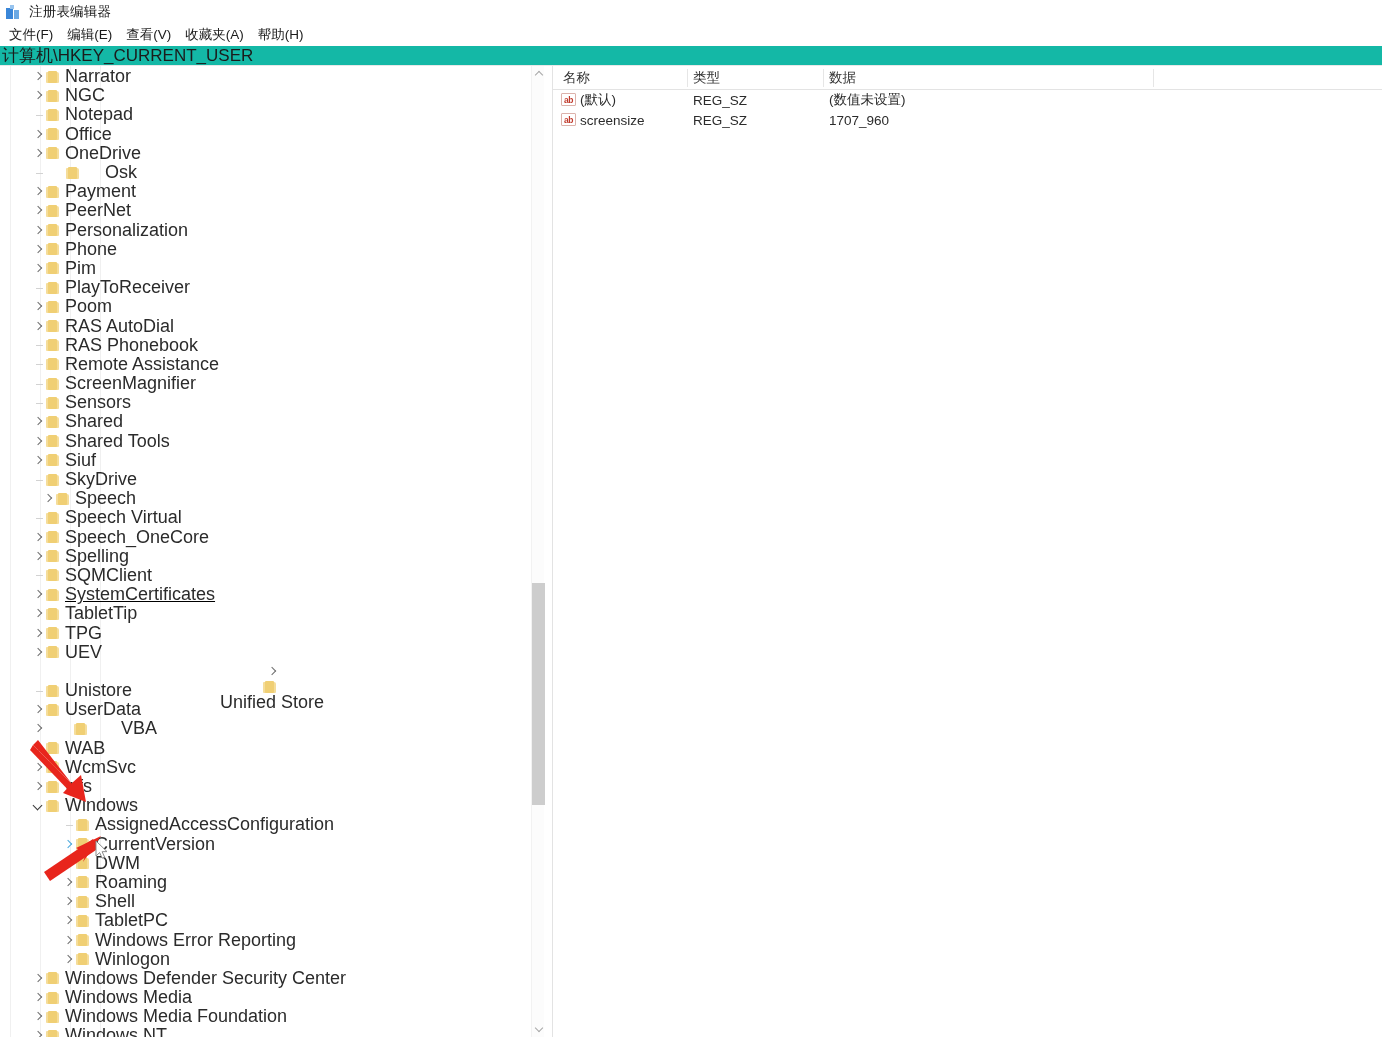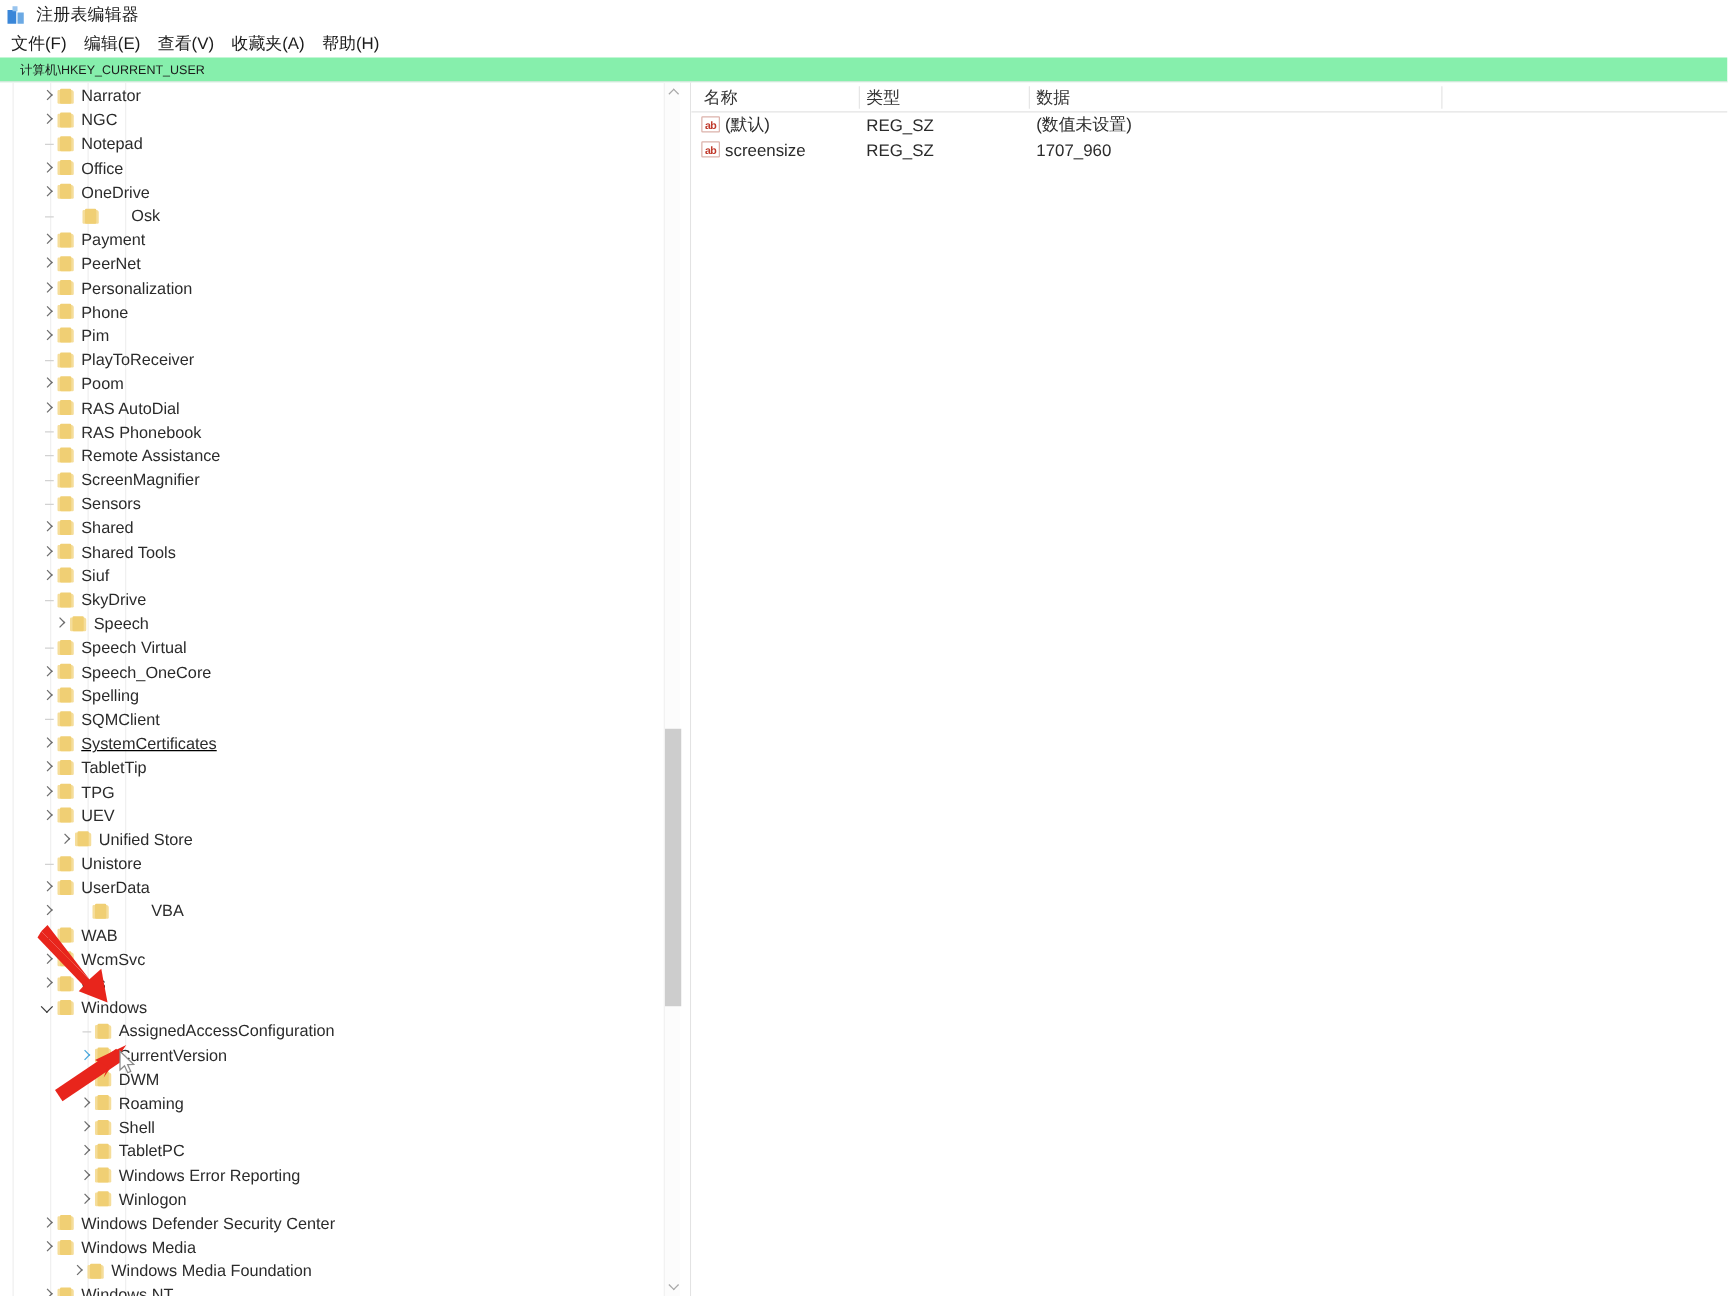--- a/index.html
+++ b/index.html
@@ -50,24 +50,24 @@
     padding: 1px 7px 2px 7px;
     white-space: nowrap;
     cursor: default;
   }
 
   
   #addressbar {
     height: 20px;
     display: flex;
     align-items: center;
-    padding-left: 16px;
-    font-size: 10px;
+    padding-left: 2px;
+    font-size: 17px;
     color: #1b1b1b;
-    background: #86efac;
+    background: #14b8a6;
     border-bottom: 1px solid #e8e8e8;
     white-space: nowrap;
     overflow: hidden;
   }
 
   
   #main {
     position: absolute;
     top: 66px; left: 0;
     width: 1382px;
@@ -160,21 +160,21 @@
   }
   .folder .front {
     position: absolute;
     left: 2px; top: 0px;
     width: 9px; height: 12px;
     background: #f0cf74;
     border-radius: 1px;
   }
 
   .label {
-    font-size: 13px;
+    font-size: 18px;
     color: #2b2b2b;
     line-height: 19px;
   }
 
   
   #tree-vscroll {
     position: absolute;
     right: 8px; top: 0;
     width: 13px; height: 100%;
     background: #fcfcfc;
@@ -569,21 +569,21 @@
             <span class="label">TPG</span>
           </div>
           <div class="node" style="padding-left: 30px;">
             <span class="twisty collapsed"></span>
             <span class="folder">
               <span class="back"></span>
               <span class="front"></span>
             </span>
             <span class="label">UEV</span>
           </div>
-          <div class="node" style="padding-left: 44px;">
+          <div class="node" style="padding-left: 12px; flex-direction: column;">
             <span class="twisty collapsed"></span>
             <span class="folder">
               <span class="back"></span>
               <span class="front"></span>
             </span>
             <span class="label">Unified Store</span>
           </div>
           <div class="node" style="padding-left: 30px;">
             <span class="twisty leaf"></span>
             <span class="folder">
@@ -713,21 +713,21 @@
             <span class="label">Windows Defender Security Center</span>
           </div>
           <div class="node" style="padding-left: 30px;">
             <span class="twisty collapsed"></span>
             <span class="folder">
               <span class="back"></span>
               <span class="front"></span>
             </span>
             <span class="label">Windows Media</span>
           </div>
-          <div class="node" style="padding-left: 30px; margin-left: 24px;">
+          <div class="node" style="padding-left: 30px;">
             <span class="twisty collapsed"></span>
             <span class="folder">
               <span class="back"></span>
               <span class="front"></span>
             </span>
             <span class="label">Windows Media Foundation</span>
           </div>
           <div class="node" style="padding-left: 30px;">
             <span class="twisty collapsed"></span>
             <span class="folder">

